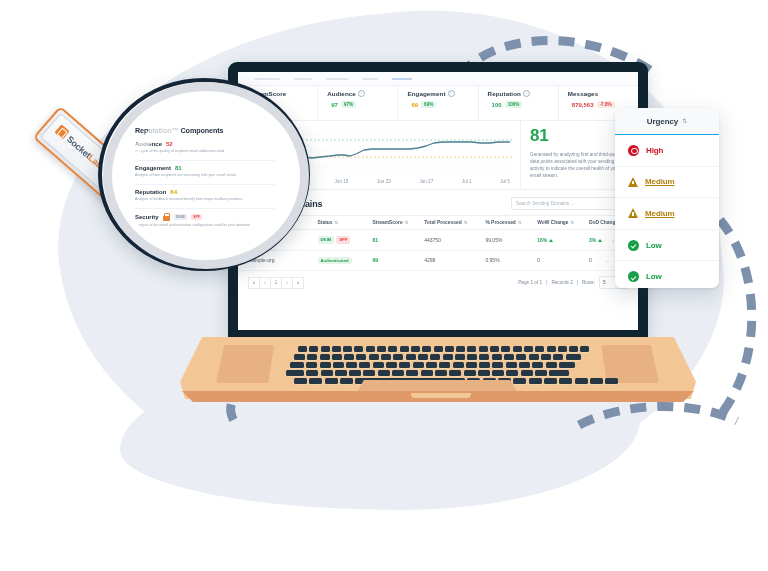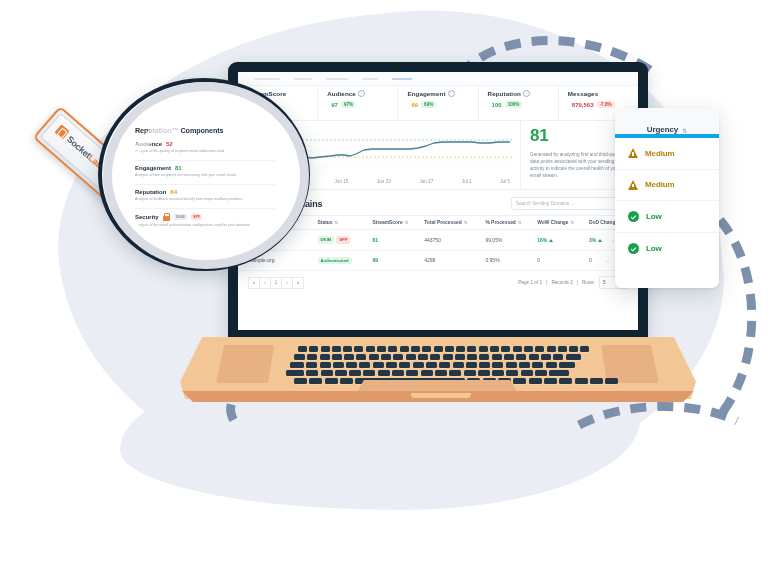--- a/index.html
+++ b/index.html
@@ -170,38 +170,38 @@
   .lock b{position:absolute;left:1.6px;top:0;width:3.8px;height:4px;border:1.2px solid #e8833a;
      border-bottom:none;border-radius:2px 2px 0 0;}
 
   
   .urgency{
     position:absolute;left:615px;top:108px;width:104px;height:180px;
     background:#ffffff;border-radius:7px;
     box-shadow:0 7px 22px rgba(30,45,65,.17), 0 1px 3px rgba(30,45,65,.10);
     overflow:hidden;
   }
-  .u-head{height:26px;background:#f7f9fb;display:flex;align-items:flex-end;justify-content:center;gap:4px;
-    border-bottom:4px solid #0ea5e9;}
+  .u-head{height:26px;background:#f7f9fb;display:flex;align-items:center;justify-content:center;gap:4px;
+    border-bottom:1px solid #0ea5e9;}
   .u-head-t{font-size:8px;font-weight:bold;color:#30404f;letter-spacing:-.1px;}
   .u-sort{font-size:6px;color:#8d99a5;line-height:6px;}
   .u-item{height:30.6px;display:flex;align-items:center;gap:7px;padding-left:13px;border-bottom:1px solid #f0f3f6;}
   .u-item:last-child{border-bottom:none;}
   .u-label{font-size:8px;font-weight:bold;letter-spacing:-.1px;}
   .ic{width:11px;height:11px;position:relative;flex:none;}
   .ic-high{border-radius:50%;background:#cf1124;}
   .ic-high::after{content:"";position:absolute;left:3.4px;top:3.4px;width:4.2px;height:4.2px;
     border:1.2px solid #fff;border-radius:50%;}
   .ic-med{width:0;height:0;border-left:5.6px solid transparent;border-right:5.6px solid transparent;
     border-bottom:10px solid #b3820d;}
   .ic-med::after{content:"";position:absolute;left:-.8px;top:4px;width:1.3px;height:3.4px;background:#fff;border-radius:.5px;}
   .ic-low{border-radius:50%;background:#18a04a;}
   .ic-low::after{content:"";position:absolute;left:2.6px;top:4.4px;width:4.4px;height:2.2px;
     border-left:1.3px solid #fff;border-bottom:1.3px solid #fff;transform:rotate(-45deg);}
-  .c-high{color:#cf1124;}.c-med{color:#b3820d;}.c-low{color:#18a04a;}
+  .c-high{color:#cf1124;}.c-med{color:#b3820d;text-decoration:underline;}.c-low{color:#18a04a;}
 </style>
 </head>
 <body>
 
 <div class="stage">
 
   <div class="blob"></div>
   <div class="blob2"></div>
 
   <div class="arc" style="left:455px;top:30px;">
@@ -573,30 +573,34 @@
       <div class="glare2"></div>
     </div>
   </div>
 
   <div class="urgency">
     <div class="u-head">
       <span class="u-head-t">Urgency</span>
       <span class="u-sort">⇅</span>
     </div>
     <div class="u-item">
-      <span class="ic ic-med"></span>
-      <span class="u-label c-med">Medium</span>
+      <span class="ic ic-high"></span>
+      <span class="u-label c-high">High</span>
     </div>
     <div class="u-item">
       <span class="ic ic-med"></span>
       <span class="u-label c-med">Medium</span>
     </div>
     <div class="u-item">
-      <span class="ic ic-low"></span>
-      <span class="u-label c-low">Low</span>
+      <span class="ic ic-med"></span>
+      <span class="u-label c-med">Medium</span>
     </div>
     <div class="u-item">
       <span class="ic ic-low"></span>
       <span class="u-label c-low">Low</span>
     </div>
+    <div class="u-item">
+      <span class="ic ic-low"></span>
+      <span class="u-label c-low">Low</span>
+    </div>
   </div>
 
 </div>
 
 </body></html>

